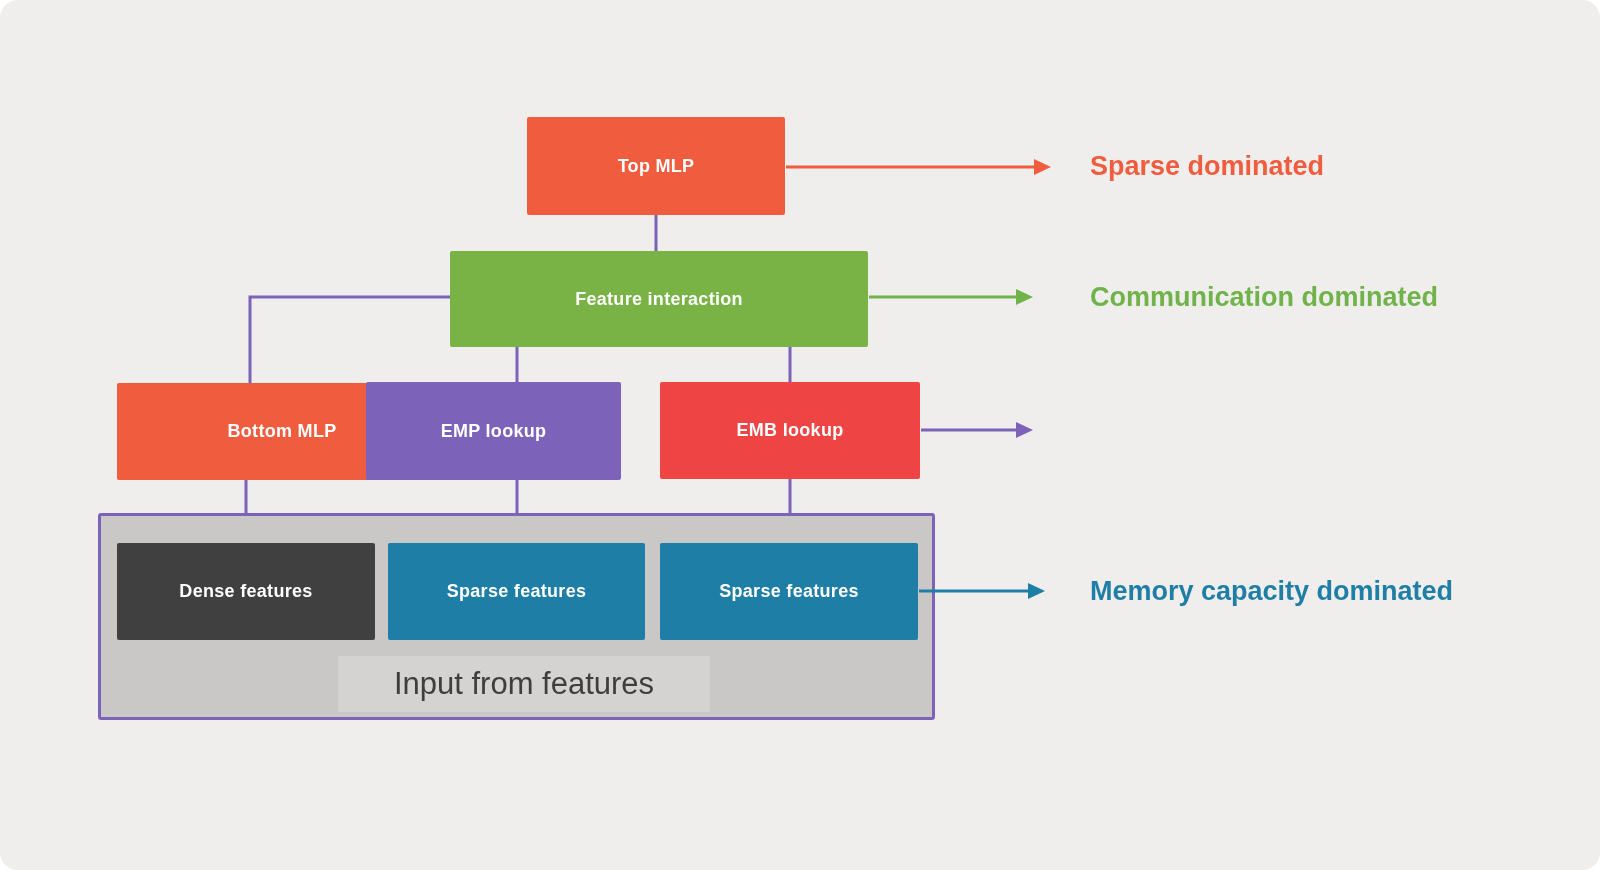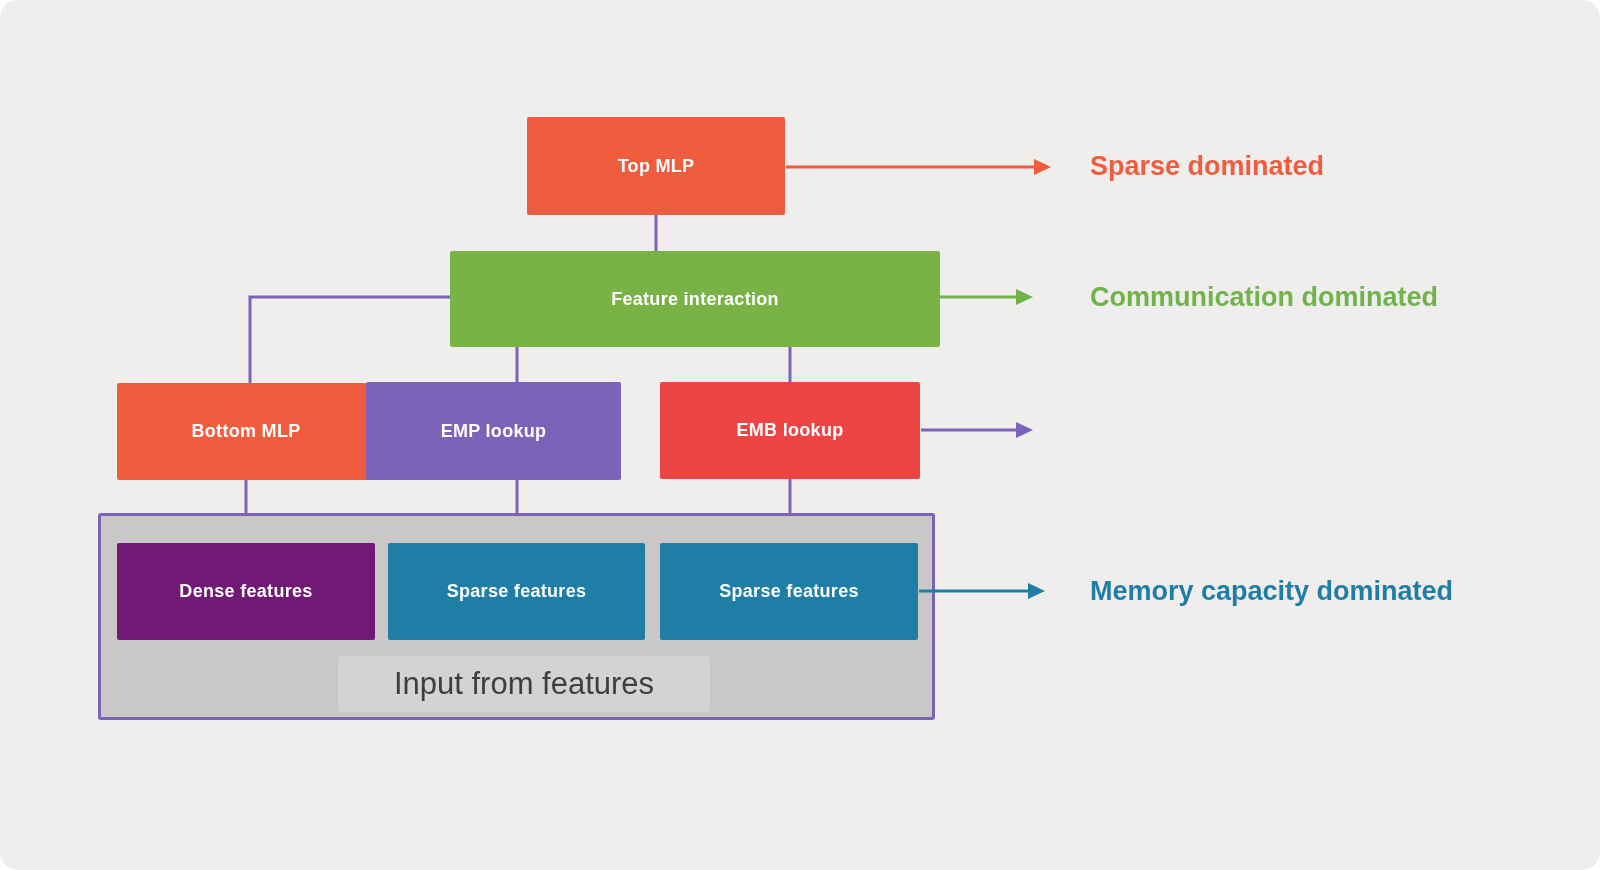--- a/index.html
+++ b/index.html
@@ -24,21 +24,21 @@
     justify-content: center;
     color: var(--box-text, #ffffff);
     font-weight: bold;
     font-size: 18px;
     letter-spacing: 0.3px;
     border-radius: 2px;
     z-index: 3;
     text-align: center;
   }
   .node-top-mlp        { left: 527px; top: 117px; width: 258px; height: 98px; }
-  .node-feature        { left: 450px; top: 251px; width: 490px; height: 96px; }
+  .node-feature        { left: 450px; top: 251px; width: 418px; height: 96px; }
   .node-bottom-mlp     { left: 117px; top: 383px; width: 258px; height: 97px; }
   .node-emp            { left: 366px; top: 382px; width: 255px; height: 98px; }
   .node-emb            { left: 660px; top: 382px; width: 260px; height: 97px; }
   .node-dense          { left: 117px; top: 543px; width: 258px; height: 97px; }
   .node-sparse1        { left: 388px; top: 543px; width: 257px; height: 97px; }
   .node-sparse2        { left: 660px; top: 543px; width: 258px; height: 97px; }
 
   .container-box {
     position: absolute;
     left: 98px; top: 513px;
@@ -123,27 +123,27 @@
     <polygon class="fill-purple" points="1033,430 1016,422 1016,438"></polygon>
 
     <line class="stroke-teal" x1="919" y1="591" x2="1030" y2="591"></line>
     <polygon class="fill-teal" points="1045,591 1028,583 1028,599"></polygon>
   </svg>
 
   <div class="node node-top-mlp" style="background-color: rgb(240, 92, 62);">Top MLP</div>
 
   <div class="node node-feature" style="background-color: rgb(121, 179, 69);">Feature interaction</div>
 
-  <div class="node node-bottom-mlp" style="background-color: rgb(240, 92, 62);">Bottom MLP</div>
+  <div class="node node-bottom-mlp" style="background-color: rgb(240, 92, 62); padding-left: 36px;">Bottom MLP</div>
 
   <div class="node node-emp" style="background-color: rgb(125, 98, 186);">EMP lookup</div>
 
   <div class="node node-emb" style="background-color: #ef4444;">EMB lookup</div>
 
-  <div class="node node-dense" style="background-color: #701a75;">Dense features</div>
+  <div class="node node-dense" style="background-color: #404040;">Dense features</div>
 
   <div class="node node-sparse1" style="background-color: rgb(30, 126, 166);">Sparse features</div>
 
   <div class="node node-sparse2" style="background-color: rgb(30, 126, 166);">Sparse features</div>
 
   <div class="network-strip">Input from features</div>
 
   <div class="annotation annotation-compute" style="color: rgb(240, 92, 62);">Sparse dominated</div>
 
   <div class="annotation annotation-communication" style="color: rgb(111, 179, 74);">Communication dominated</div>

